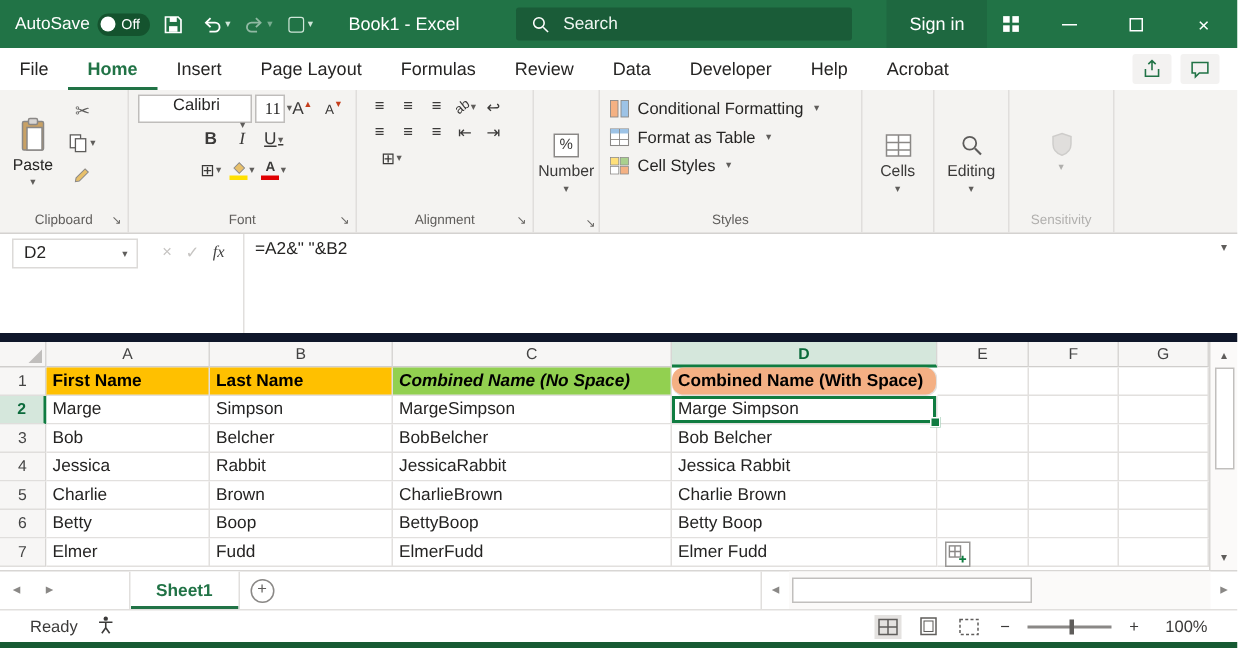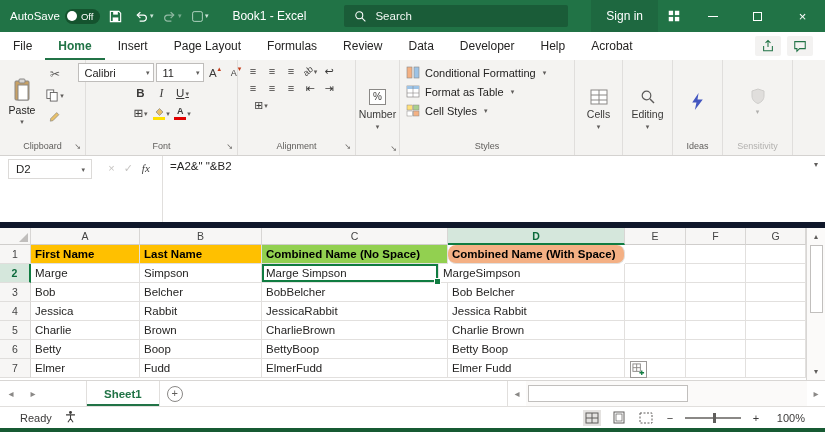--- a/index.html
+++ b/index.html
@@ -44,22 +44,22 @@
   .g-clipboard { width:86px; }
   .paste-btn { width:40px; display:flex; flex-direction:column; align-items:center; justify-content:center; gap:2px; font-size:10.5px; }
   .mini-col { display:flex; flex-direction:column; justify-content:flex-start; gap:3px; padding-top:2px; }
   .mini-btn { width:26px; height:18px; display:flex; align-items:center; justify-content:center; gap:2px; font-size:12px; color:#5c5b5a; }
   
   .g-font { width:152px; }
   .g-font .gcontent { flex-direction:column; gap:2px; align-items:center; }
   .frow { display:flex; gap:2px; align-items:center; justify-content:center; }
   .combo { background:#fff; border:1px solid #bfbdbb; height:19px; display:flex; align-items:center; padding:0 3px 0 6px; font-size:11px; gap:4px; }
   .combo .caret { margin-left:auto; }
-  .c-name { width:76px; }
-  .c-size { width:48px; }
+  .c-name { width:76px;flex-direction:column; }
+  .c-size { width:20px;font-family:Liberation Serif, serif; }
   .sbtn { width:19px; height:18px; display:flex; align-items:center; justify-content:center; font-size:11.5px; color:#3b3a39; gap:1px; }
   .sup { font-size:7px; margin-top:-7px; color:#c43e1c; }
   .bold-g { font-weight:700; } .ital-g { font-style:italic; font-family:"Liberation Serif",serif; } .und-g { text-decoration:underline; }
   .color-stack { display:flex; flex-direction:column; align-items:center; line-height:1; }
   .cbar { width:12px; height:3px; margin-top:1px; }
   
   .g-align { width:118px; }
   .g-align .gcontent { flex-direction:column; gap:1px; align-items:flex-start; padding-left:4px; }
   .arow { display:flex; gap:1px; }
   .abtn { width:18px; height:16px; display:flex; align-items:center; justify-content:center; font-size:11px; color:#3b3a39; gap:1px; }
@@ -458,30 +458,20 @@
       <div class="bigbtn">
         <svg width="16" height="16" viewBox="0 0 16 16">
             <circle cx="6.5" cy="6.5" r="4.3" fill="none" stroke="#5c5b5a" stroke-width="1.2"></circle>
             <line x1="10" y1="10" x2="14" y2="14" stroke="#5c5b5a" stroke-width="1.4"></line>
           </svg>
         <span>Editing</span>
         <span class="caret">▾</span>
       </div>
     </div>
 
-    <div class="rgroup g-ideas">
-      <div class="bigbtn">
-        <svg width="17" height="19" viewBox="0 0 16 18">
-            <path d="M9 1 3 10h4l-1.5 7L13 7H8z" fill="#4356c0"></path>
-          </svg>
-      </div>
-      <div class="glabel">
-        <span>Ideas</span>
-      </div>
-    </div>
 
     <div class="rgroup g-sens">
       <div class="bigbtn grayed">
         <svg width="16" height="17" viewBox="0 0 16 17">
             <path d="M8 1 14 3v5c0 4-3 6.5-6 7.5C5 14.5 2 12 2 8V3z" fill="#c8c6c4" stroke="#a19f9d"></path>
           </svg>
         <span class="caret">▾</span>
       </div>
       <div class="glabel grayed">
         <span>Sensitivity</span>
@@ -520,33 +510,33 @@
         <div class="ch col-d sel">D</div>
         <div class="ch col-e">E</div>
         <div class="ch col-f">F</div>
         <div class="ch col-g">G</div>
       </div>
 
       <div class="grow">
         <div class="rh">1</div>
         <div class="cell col-a hdr" style="background-color: rgb(255, 192, 0);">First Name</div>
         <div class="cell col-b hdr" style="background-color: rgb(255, 192, 0);">Last Name</div>
-        <div class="cell col-c hdr" style="background-color: rgb(146, 208, 80);">Combined Name (No Space)</div>
+        <div class="cell col-c hdr" style="background-color: rgb(146, 208, 80); font-style: italic;">Combined Name (No Space)</div>
         <div class="cell col-d hdr" style="background-color: rgb(244, 176, 132); border-radius: 8px;">Combined Name (With Space)</div>
         <div class="cell col-e"></div>
         <div class="cell col-f"></div>
         <div class="cell col-g"></div>
       </div>
 
       <div class="grow">
         <div class="rh sel">2</div>
         <div class="cell col-a">Marge</div>
         <div class="cell col-b">Simpson</div>
+        <div class="cell col-c">MargeSimpson</div>
         <div class="cell col-d active-cell">Marge Simpson</div>
-        <div class="cell col-c">MargeSimpson</div>
         <div class="cell col-e"></div>
         <div class="cell col-f"></div>
         <div class="cell col-g"></div>
       </div>
 
       <div class="grow">
         <div class="rh">3</div>
         <div class="cell col-a">Bob</div>
         <div class="cell col-b">Belcher</div>
         <div class="cell col-c">BobBelcher</div>

